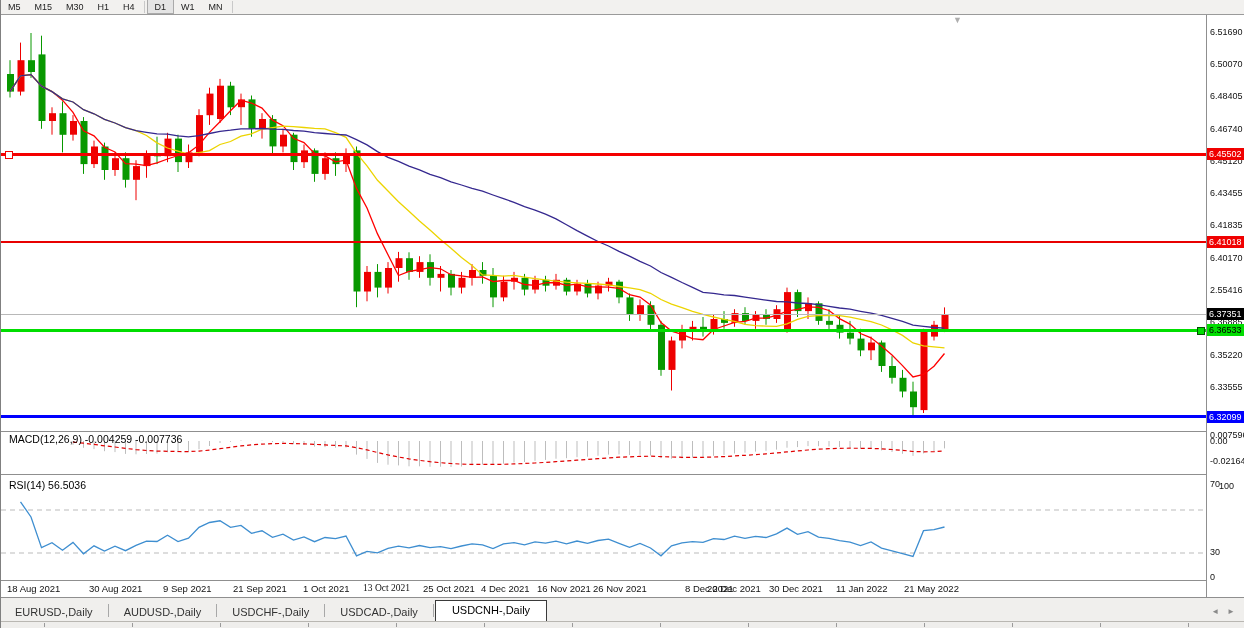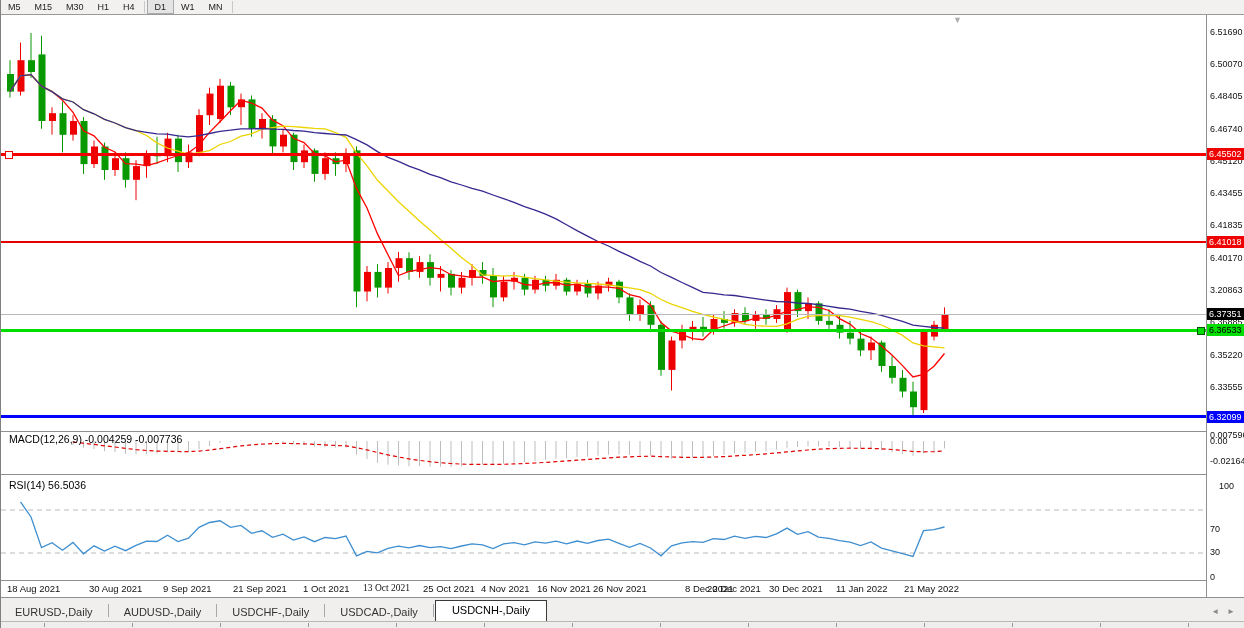--- a/index.html
+++ b/index.html
@@ -351,30 +351,30 @@
     </div>
   <div id="axis-layer">
       <div class="lbl" style="left: 1209px; top: 27px;">6.51690</div>
       <div class="lbl" style="left: 1209px; top: 59px;">6.50070</div>
       <div class="lbl" style="left: 1209px; top: 91px; text-align: right;">6.48405</div>
       <div class="lbl" style="left: 1209px; top: 124px;">6.46740</div>
       <div class="lbl" style="left: 1209px; top: 156px;">6.45120</div>
       <div class="lbl" style="left: 1209px; top: 188px;">6.43455</div>
       <div class="lbl" style="left: 1209px; top: 220px;">6.41835</div>
       <div class="lbl" style="left: 1209px; top: 253px;">6.40170</div>
-      <div class="lbl" style="left: 1209px; top: 285px;">3.20863</div>
+      <div class="lbl" style="left: 1209px; top: 285px;">2.55416</div>
       <div class="lbl" style="left: 1209px; top: 317px;">6.36885</div>
       <div class="lbl" style="left: 1209px; top: 350px;">6.35220</div>
       <div class="lbl" style="left: 1209px; top: 382px;">6.33555</div>
       <div class="lbl" style="left: 1209px; top: 415px;">6.31890</div>
       <div class="lbl" style="left: 1209px; top: 430px;">0.007596</div>
       <div class="lbl" style="left: 1209px; top: 436px;">0.00</div>
       <div class="lbl" style="left: 1209px; top: 456px;">-0.02164</div>
       <div class="lbl" style="left: 1218px; top: 481px;">100</div>
-      <div class="lbl" style="left: 1209px; top: 524px; text-align: right;">70</div>
+      <div class="lbl" style="left: 1209px; top: 479px; text-align: right;">70</div>
       <div class="lbl" style="left: 1209px; top: 547px;">30</div>
       <div class="lbl" style="left: 1209px; top: 572px;">0</div>
       <div class="badge" style="top: 148px; background: rgb(240, 0, 0); color: rgb(255, 255, 255);">6.45502</div>
       <div class="badge" style="top: 236px; background: rgb(240, 0, 0); color: rgb(255, 255, 255);">6.41018</div>
       <div class="badge" style="top: 308px; background: rgb(0, 0, 0); color: rgb(255, 255, 255);">6.37351</div>
       <div class="badge" style="top: 324px; background: rgb(0, 221, 0); color: rgb(0, 0, 0);">6.36533</div>
       <div class="badge" style="top: 411px; background: rgb(0, 0, 255); color: rgb(255, 255, 255);">6.32099</div>
     </div>
 
   <div class="ind-title" style="top:433px;">MACD(12,26,9) -0.004259 -0.007736</div>
@@ -386,21 +386,21 @@
   <div id="vaxis-line"></div>
 
   <div id="date-layer">
       <div class="datelbl" style="left: 6px;">18 Aug 2021</div>
       <div class="datelbl" style="left: 88px;">30 Aug 2021</div>
       <div class="datelbl" style="left: 162px;">9 Sep 2021</div>
       <div class="datelbl" style="left: 232px;">21 Sep 2021</div>
       <div class="datelbl" style="left: 302px;">1 Oct 2021</div>
       <div class="datelbl" style="left: 362px; font-family: Liberation Serif, serif;">13 Oct 2021</div>
       <div class="datelbl" style="left: 422px;">25 Oct 2021</div>
-      <div class="datelbl" style="left: 480px;">4 Nov 2021</div>
+      <div class="datelbl" style="left: 480px;">4 Dec 2021</div>
       <div class="datelbl" style="left: 536px;">16 Nov 2021</div>
       <div class="datelbl" style="left: 592px;">26 Nov 2021</div>
       <div class="datelbl" style="left: 684px;">8 Dec 2021</div>
       <div class="datelbl" style="left: 706px;">20 Dec 2021</div>
       <div class="datelbl" style="left: 768px;">30 Dec 2021</div>
       <div class="datelbl" style="left: 835px;">11 Jan 2022</div>
       <div class="datelbl" style="left: 903px;">21 May 2022</div>
     </div>
 
   <div id="tabbar">

